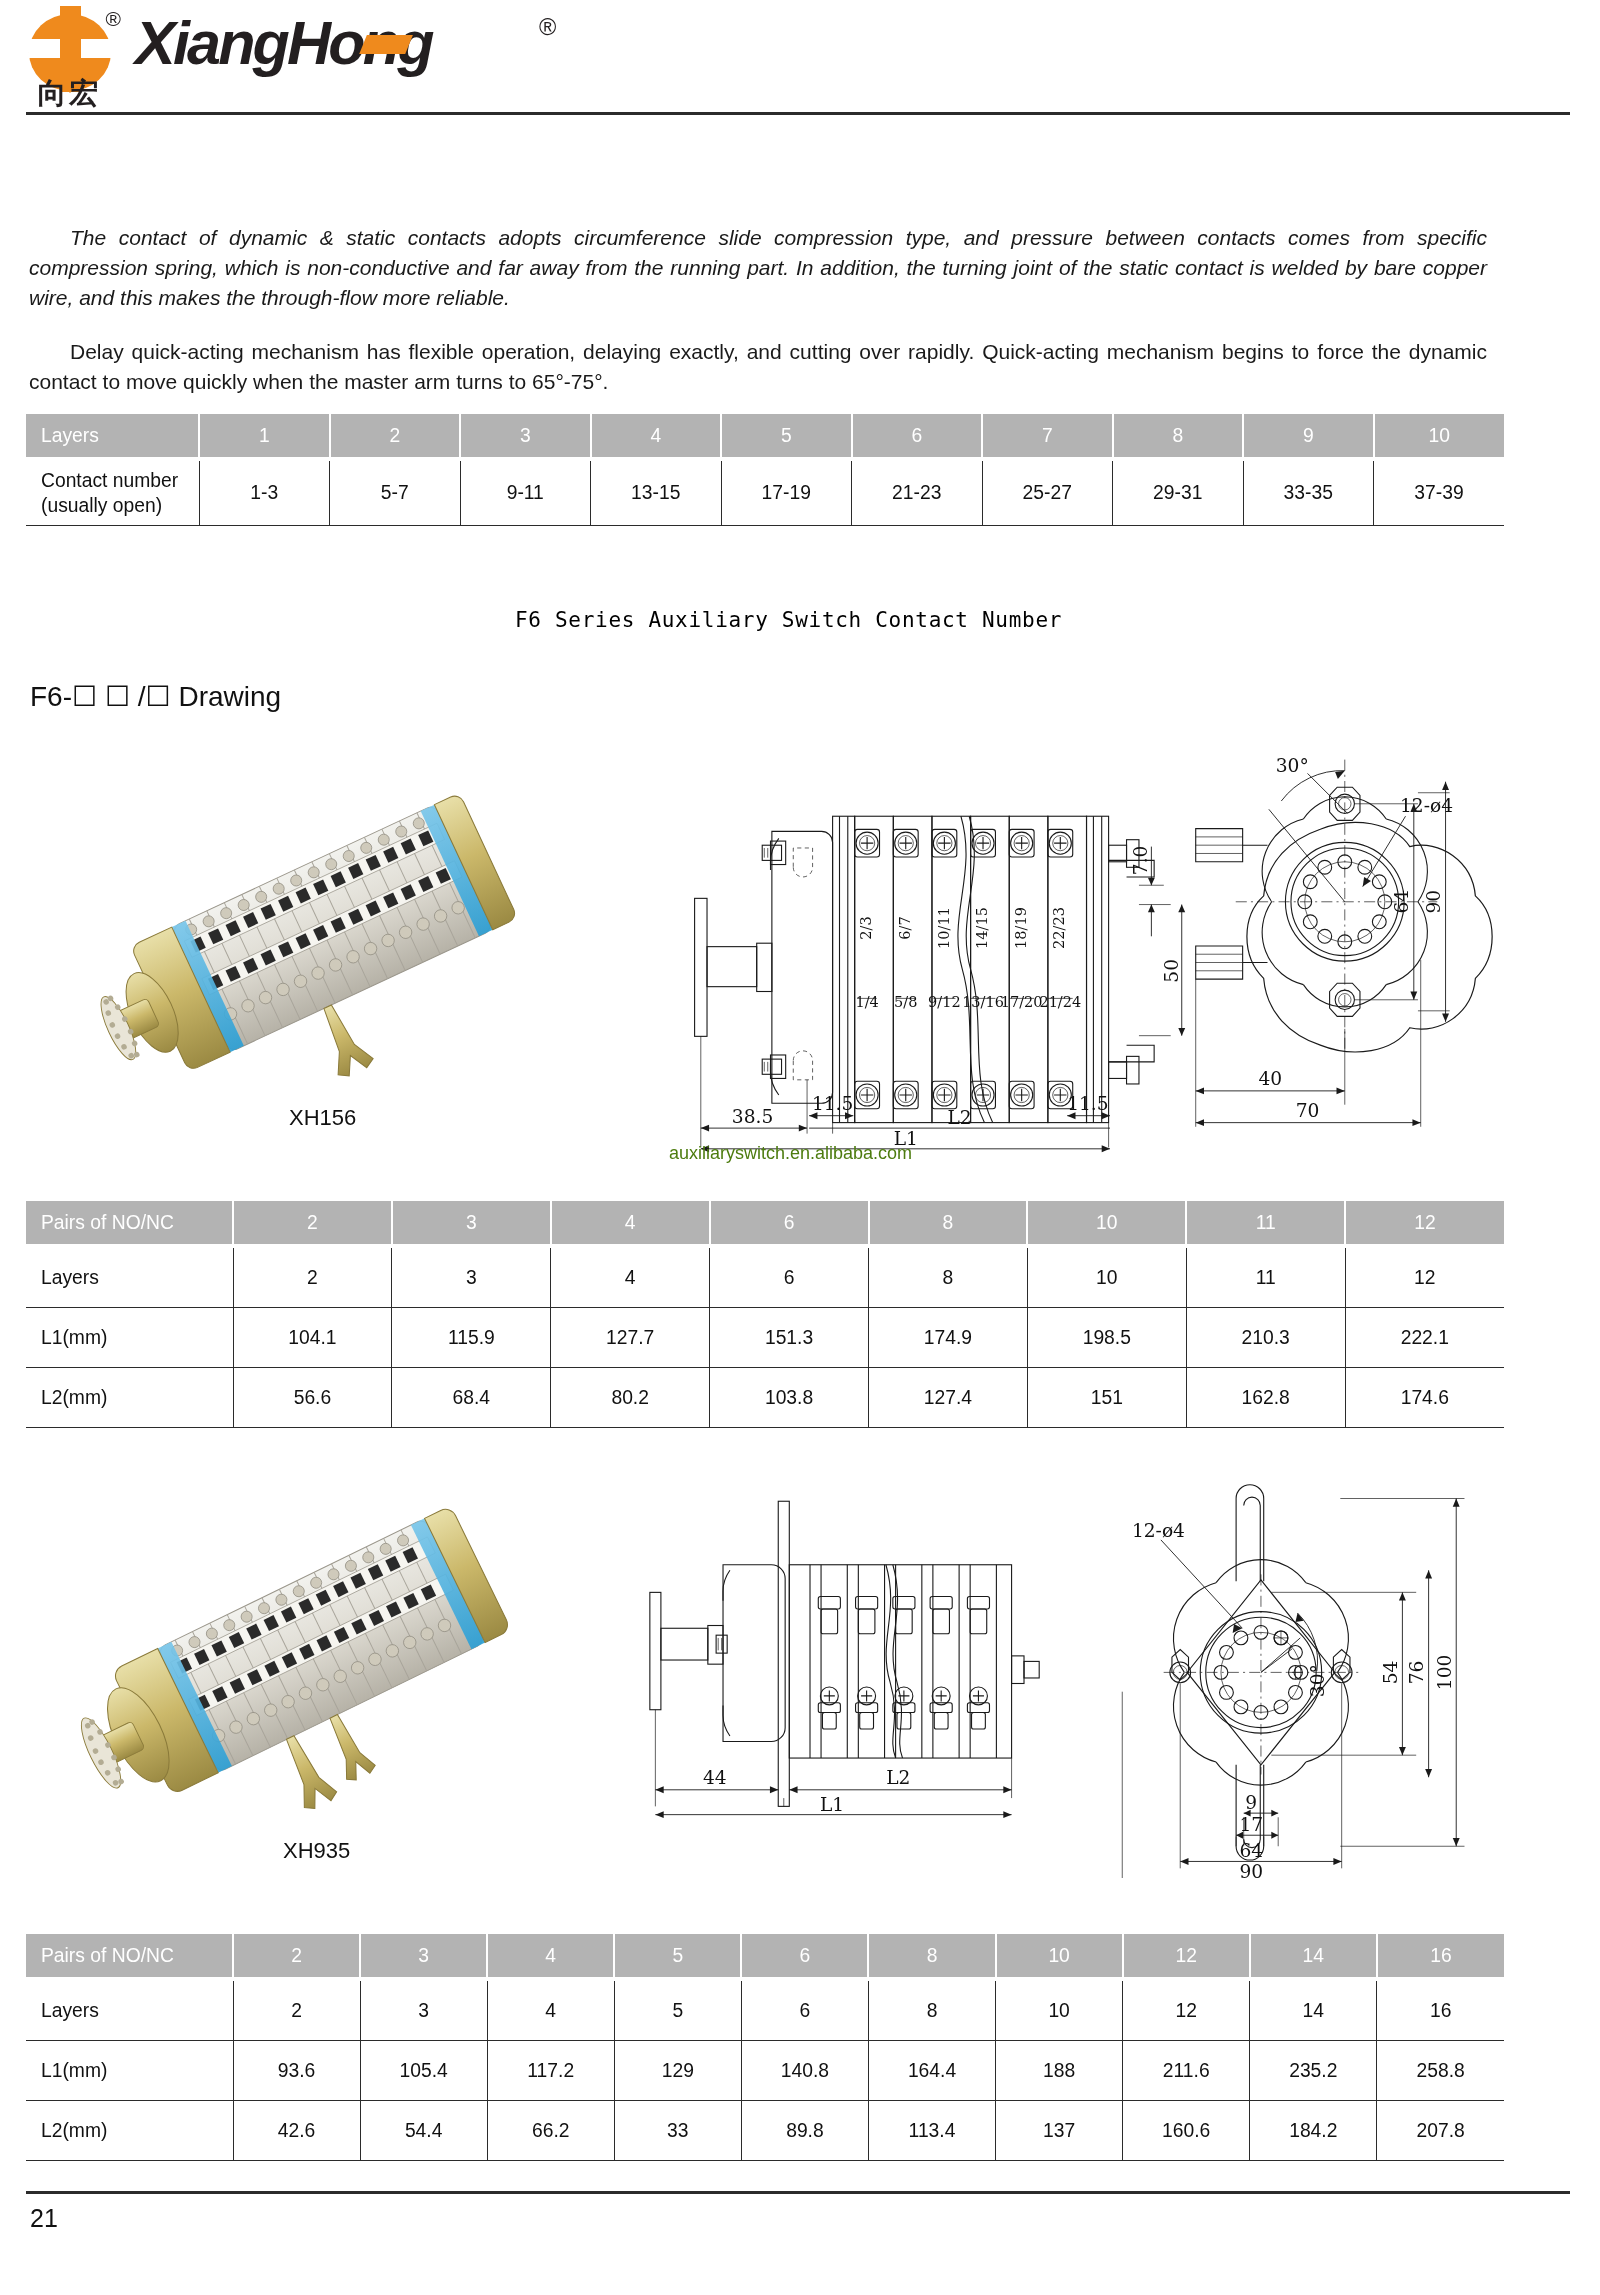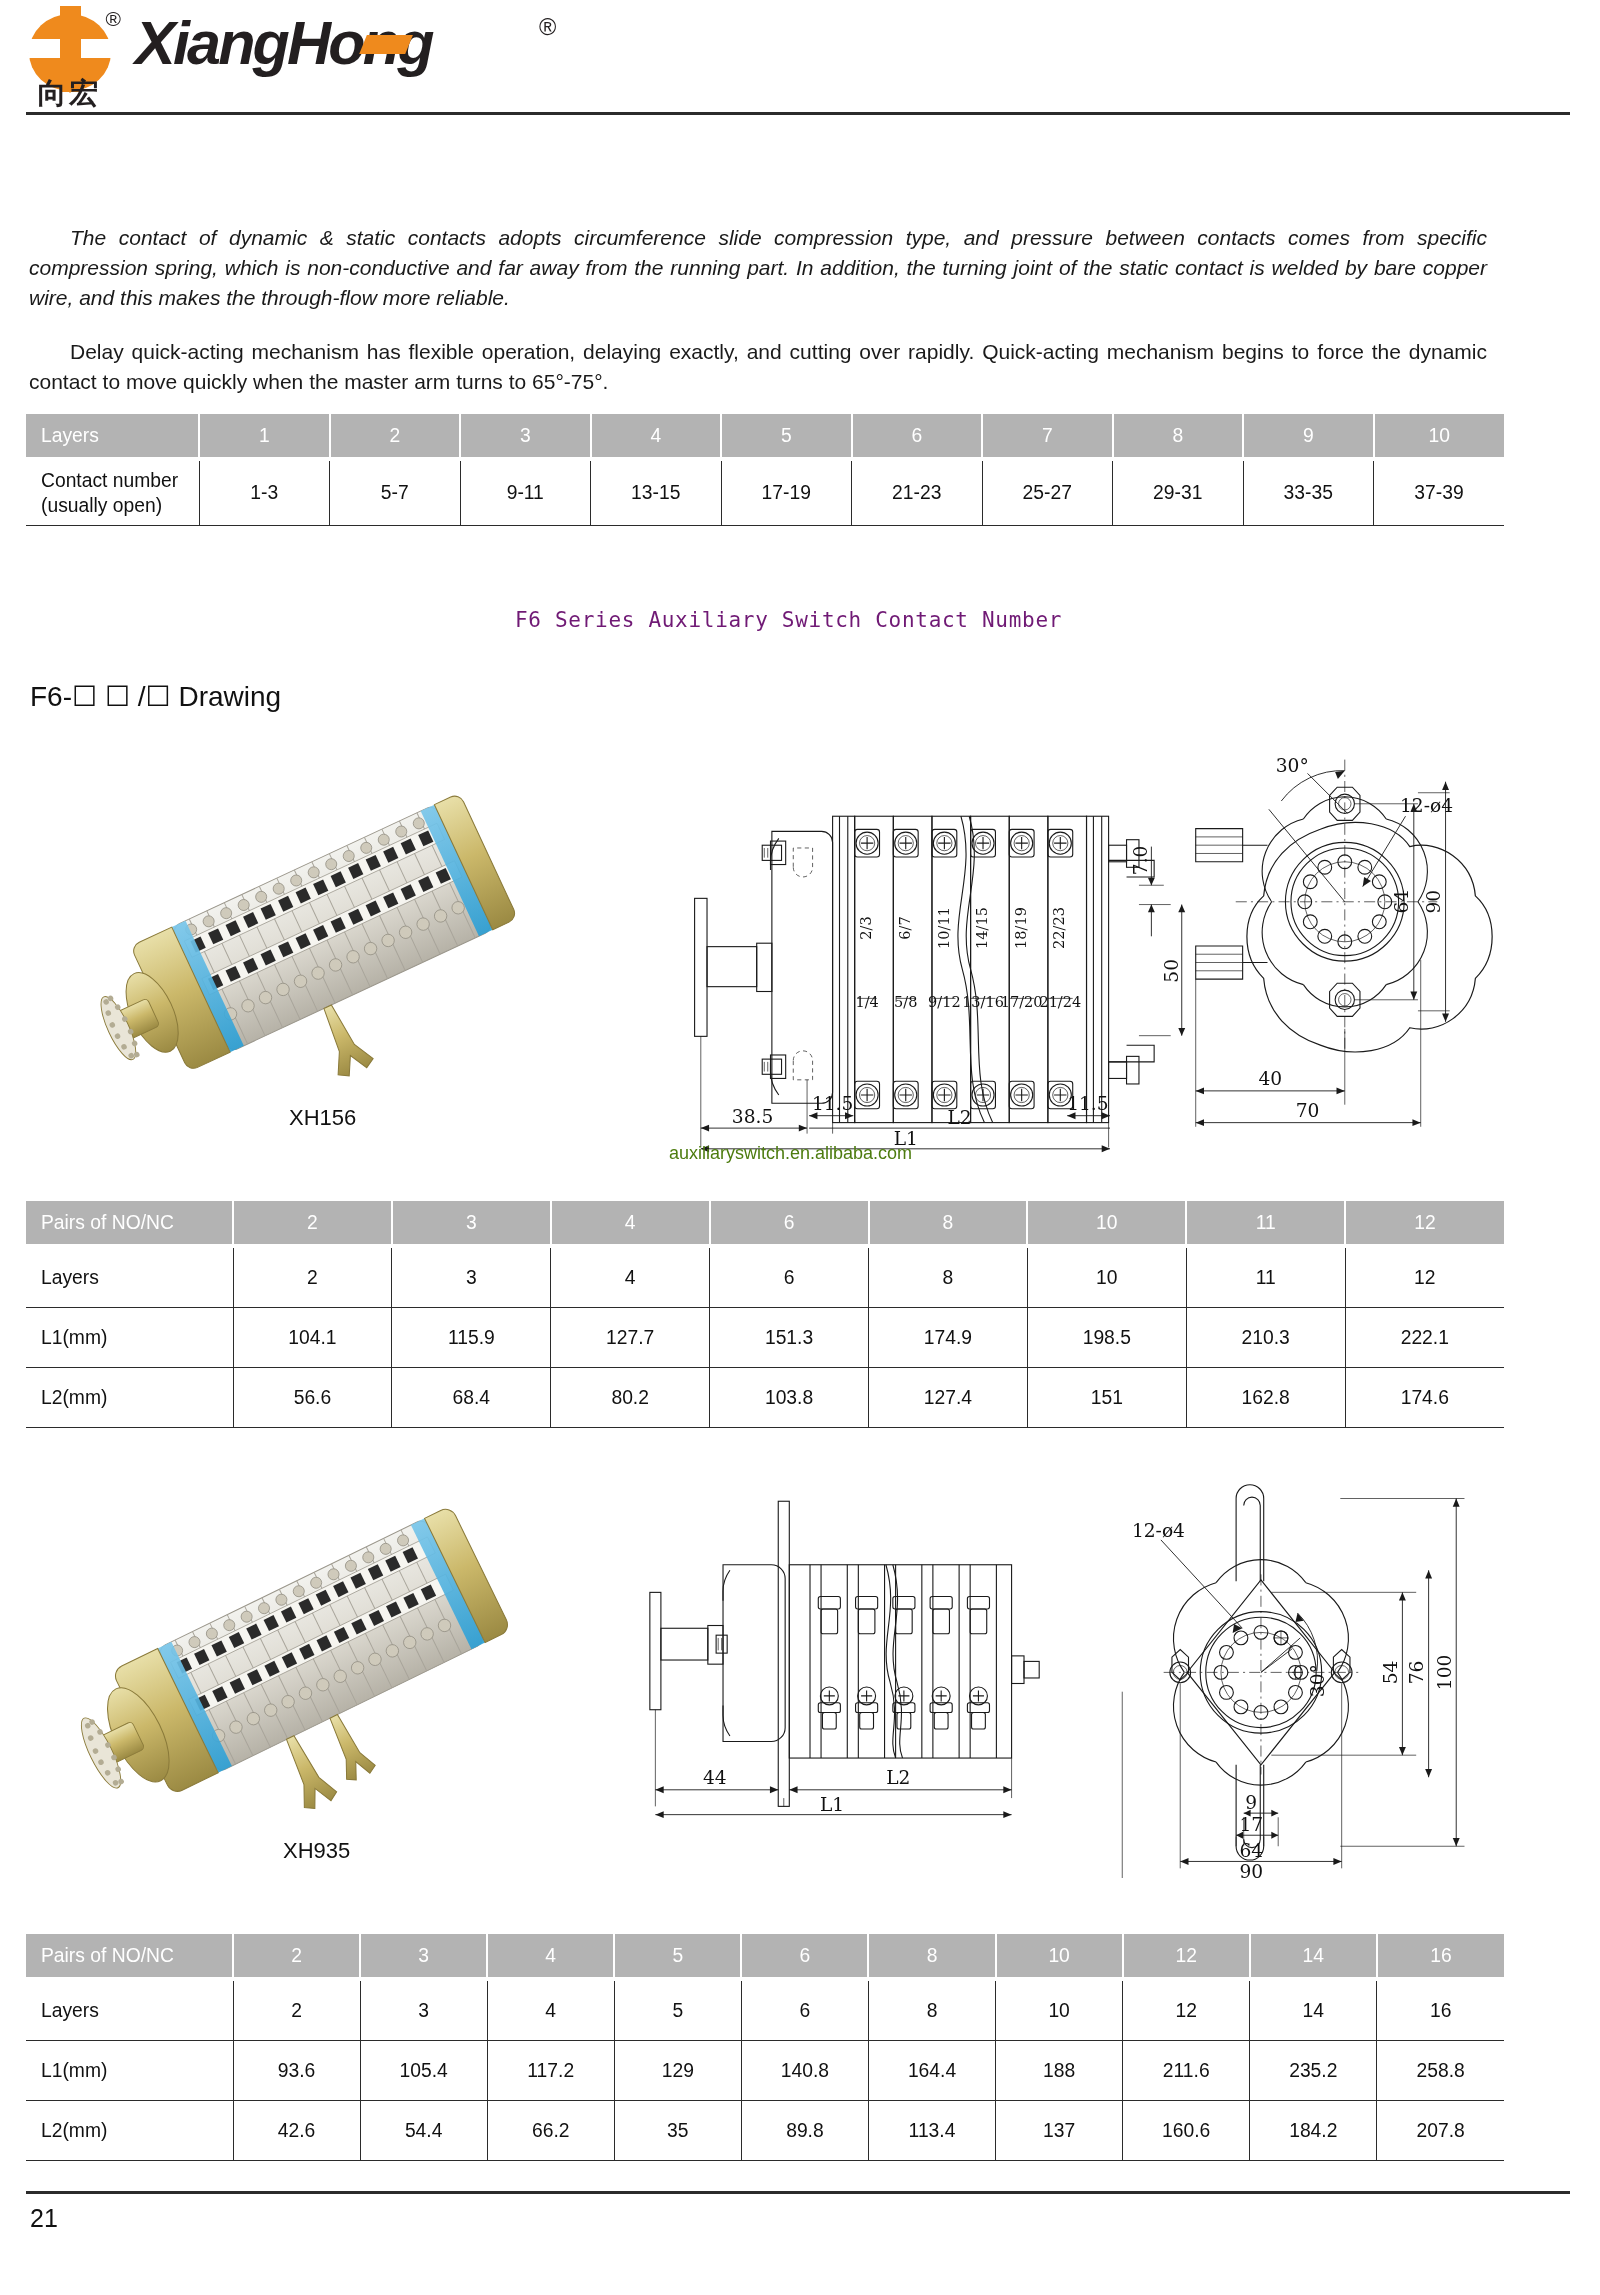--- a/index.html
+++ b/index.html
@@ -46,21 +46,21 @@
 
   #tab-xh156{left:26px;top:1201px;width:1478px;}
   #tab-xh156 col.c0{width:207px;}
   #tab-xh156 tbody td{height:57px;}
 
   #tab-xh935{left:26px;top:1934px;width:1478px;}
   #tab-xh935 col.c0{width:207px;}
   #tab-xh935 tbody td{height:57px;}
 
   
-  #caption-contact{position:absolute;left:515px;top:608px;font-size:21px;font-family:"DejaVu Sans Mono",monospace;letter-spacing:0.7px;color:#701a75;white-space:nowrap;}
+  #caption-contact{position:absolute;left:515px;top:608px;font-size:21px;font-family:"DejaVu Sans Mono",monospace;letter-spacing:0.7px;color:#000000;white-space:nowrap;}
   #heading-drawing{position:absolute;left:30px;top:680px;font-size:28px;font-weight:normal;color:#111;white-space:nowrap;}
 
   .prod-caption{position:absolute;font-size:22px;color:#111;}
   #cap-xh156{left:289px;top:1105px;}
   #cap-xh935{left:283px;top:1838px;}
 
   #watermark{position:absolute;left:669px;top:1143px;font-size:18px;color:#4d7c0f;white-space:nowrap;}
 
   
   #footer-rule{position:absolute;left:26px;top:2191px;width:1544px;height:2.8px;background:#2b2b2b;}
@@ -1074,21 +1074,21 @@
       <td>188</td>
       <td>211.6</td>
       <td>235.2</td>
       <td>258.8</td>
     </tr>
     <tr>
       <td class="lbl">L2(mm)</td>
       <td>42.6</td>
       <td>54.4</td>
       <td>66.2</td>
-      <td>35</td>
+      <td>33</td>
       <td>89.8</td>
       <td>113.4</td>
       <td>137</td>
       <td>160.6</td>
       <td>184.2</td>
       <td>207.8</td>
     </tr>
   </tbody>
 </table>
 

